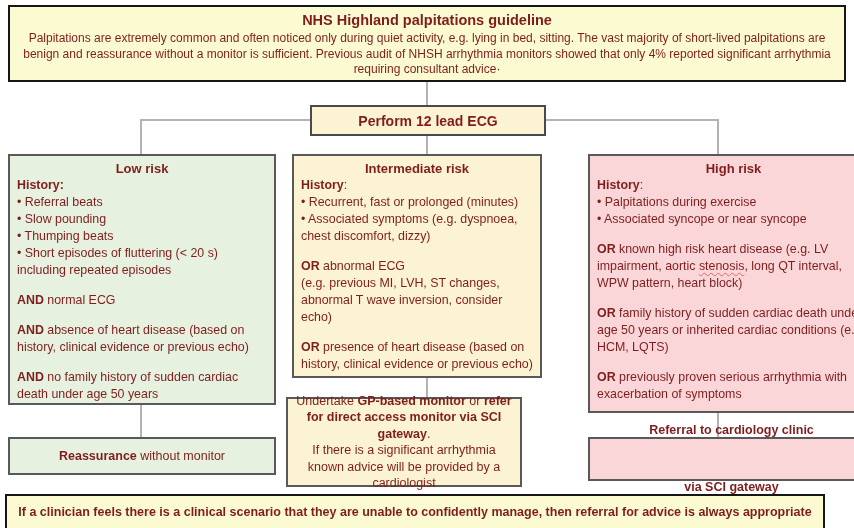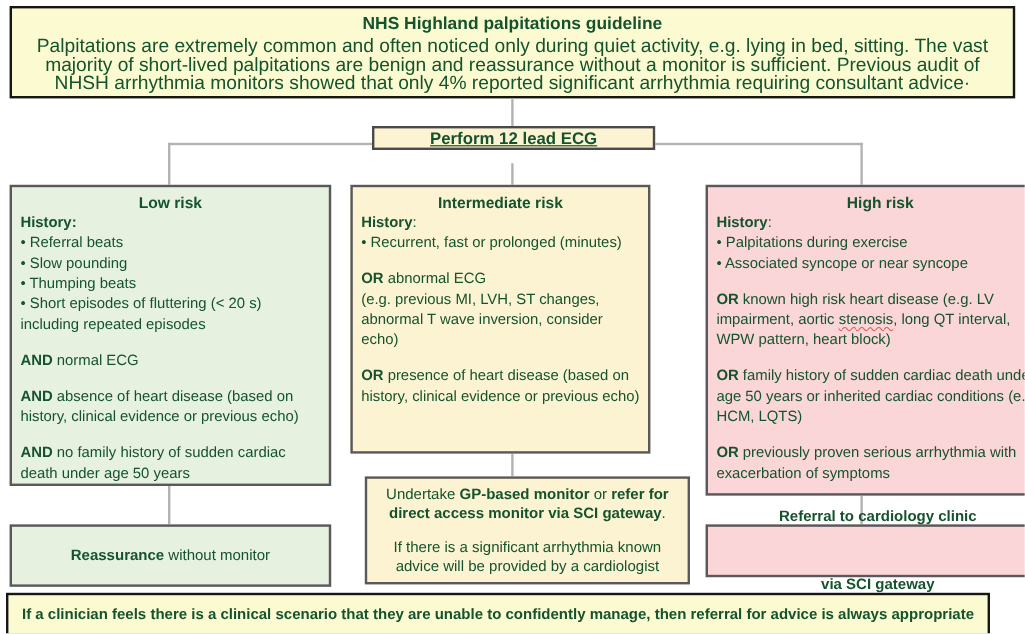--- a/index.html
+++ b/index.html
@@ -1,42 +1,42 @@
 <!DOCTYPE html>
 <html style="--pale_yellow: #fbfad1; --cream: #fcf3d2; --green: #e6f1e0; --pink: #fbd6d8; --line: #b3b3b3; --border_dark: #595959; --misspell: #e06666;"><head>
 <meta charset="utf-8">
 <style>
   :root{
     --pale_yellow:#fbfad1; --cream:#fcf3d2; --green:#e6f1e0; --pink:#fbd6d8;
     --line:#b3b3b3; --border_dark:#595959; --misspell:#e06666;
   }
   html,body{margin:0;padding:0;background:#fff;}
   .canvas{position:relative;width:854px;height:528px;background:#ffffff;
-          font-family:"Liberation Sans",sans-serif;color:#14532d;overflow:hidden;}
+          font-family:"Liberation Sans",sans-serif;color:#7f1d1d;overflow:hidden;}
   .abs{position:absolute;box-sizing:border-box;}
   .line{position:absolute;background:var(--line);}
   .header{left:8px;top:5px;width:838px;height:77px;background:var(--pale_yellow);
           border:2px solid #161616;text-align:center;padding:3px 10px;}
   .header .h-title{font-size:14.5px;font-weight:bold;margin:2px 0 3px 0;}
-  .header .h-body{font-size:16px;line-height:15.5px;}
-  .ecg{left:310px;top:105px;width:236px;height:20px;background:var(--cream);
+  .header .h-body{font-size:12px;line-height:15.5px;}
+  .ecg{left:310px;top:105px;width:236px;height:31px;background:var(--cream);
        border:2px solid #4a4a4a;display:flex;align-items:center;justify-content:center;
-       font-weight:bold;font-size:14px;text-decoration:underline;}
+       font-weight:bold;font-size:14px;}
   .col{border:2px solid var(--border_dark);padding:3px 7px 16px 7px;font-size:12.4px;line-height:17px;}
   .col-title{text-align:center;font-weight:bold;font-size:13px;margin:1px 0 0 0;}
   .rich .spacer{height:13px;}
   .low{left:8px;top:154px;width:268px;height:251px;background:var(--green);}
   .mid{left:292px;top:154px;width:250px;height:224px;background:var(--cream);}
   .high{left:588px;top:154px;width:291px;height:259px;background:var(--pink);}
   .outcome{border:2px solid var(--border_dark);display:flex;flex-direction:column;
            align-items:center;justify-content:center;text-align:center;
            font-size:12.5px;line-height:16.5px;}
   .outcome .spacer{height:11px;}
-  .out-low{left:8px;top:437px;width:268px;height:52px;background:var(--green);}
-  .out-mid{left:304px;top:397px;width:271px;height:90px;background:var(--cream);padding:4px 8px;}
+  .out-low{left:8px;top:437px;width:268px;height:38px;background:var(--green);}
+  .out-mid{left:286px;top:397px;width:236px;height:90px;background:var(--cream);padding:4px 8px;}
   .out-high{left:588px;top:437px;width:287px;height:44px;background:var(--pink);line-height:15.5px;gap:41px;}
   .footer{left:5px;top:494px;width:820px;height:29px;background:var(--pale_yellow);
           border:2px solid #161616;display:flex;align-items:center;justify-content:center;
           font-weight:bold;font-size:12.5px;text-align:left;padding:16px 6px;}
   .misspell{text-decoration:underline;text-decoration-style:wavy;
             text-decoration-color:var(--misspell);text-decoration-thickness:1px;
             text-underline-offset:2px;}
 </style>
 </head>
 <body>
@@ -77,20 +77,21 @@
         <div class="spacer"></div>
         <div><span style="font-weight: bold;">AND</span><span> no family history of sudden cardiac death under age 50 years</span></div>
       </div>
   </div>
 
   <div class="abs col mid rich">
     <div class="col-title">Intermediate risk</div>
     <div>
         <div><span style="font-weight: bold;">History</span><span>:</span></div>
         <div><span>• Recurrent, fast or prolonged (minutes)</span></div>
+        <div><span>• Associated symptoms (e.g. dyspnoea, chest discomfort, dizzy)</span></div>
         <div class="spacer"></div>
         <div><span style="font-weight: bold;">OR</span><span> abnormal ECG</span></div>
         <div><span>(e.g. previous MI, LVH, ST changes, abnormal T wave inversion, consider echo)</span></div>
         <div class="spacer"></div>
         <div><span style="font-weight: bold;">OR</span><span> presence of heart disease (based on history, clinical evidence or previous echo)</span></div>
       </div>
   </div>
 
   <div class="abs col high rich">
     <div class="col-title">High risk</div>

